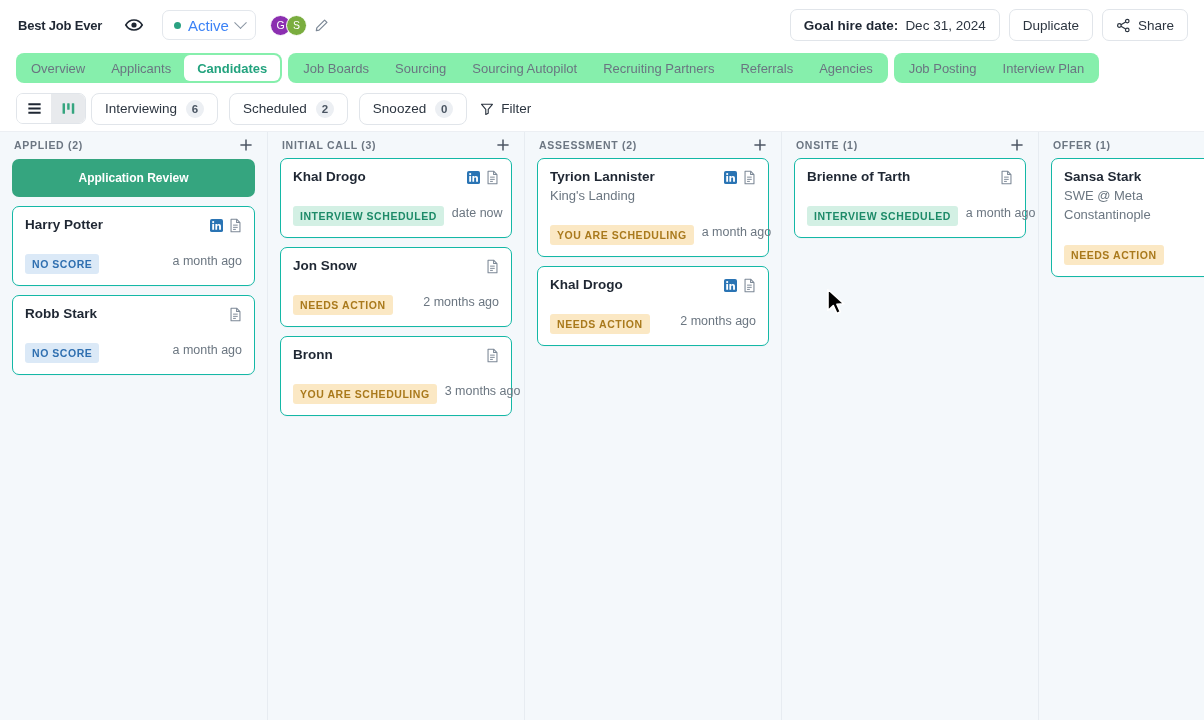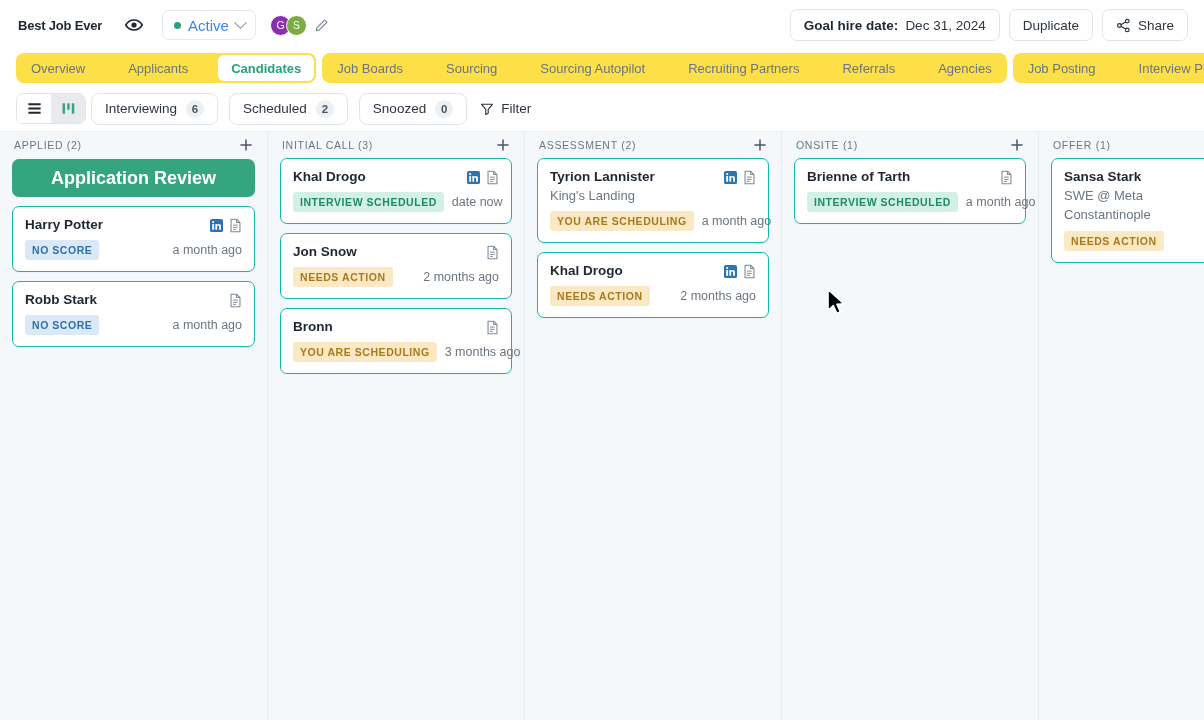--- a/index.html
+++ b/index.html
@@ -52,21 +52,21 @@
   .hbtn .lab-strong { font-weight: bold; color: #1f2733; }
 
   
   .tabs-row {
     height: 36px; flex: 0 0 36px;
     display: flex; align-items: center; gap: 6px;
     padding: 0 16px; background: #fff;
   }
   .tab-group {
     display: flex; align-items: center; height: 30px;
-    background: #fde047; border-radius: 8px; padding: 0 2px; gap: 17px;
+    background: #86efac; border-radius: 8px; padding: 0 2px;
   }
   .tab {
     height: 26px; display: flex; align-items: center;
     padding: 0 13px; font-size: 13px; color: #6a7581;
     border-radius: 6px; cursor: pointer; white-space: nowrap;
   }
   .tab.active { background: #ffffff; color: #23a37e; font-weight: bold; }
 
   
   .toolbar {
@@ -96,43 +96,43 @@
 
   
   .board { flex: 1 1 auto; display: flex; background: #f4f8fb; overflow: hidden; }
   .column { position: relative; display: flex; flex-direction: column; flex: 0 0 auto; }
   .column + .column { border-left: 1px solid #e7ecf1; }
   .col-head {
     height: 26px; flex: 0 0 26px;
     display: flex; align-items: center; padding: 0 13px 0 14px;
   }
   .col-title {
-    font-size: 10.5px; font-weight: normal; color: #6c7682;
+    font-size: 10.5px; font-weight: bold; color: #6c7682;
     letter-spacing: 0.7px; text-transform: uppercase; white-space: nowrap;
   }
   .col-add { margin-left: auto; cursor: pointer; display: flex; }
   .col-body { flex: 1 1 auto; padding: 0 12px; display: flex; flex-direction: column; gap: 9px; }
 
   .stage-btn {
     height: 38px; border-radius: 7px; background: #35a57f;
-    color: #fff; font-size: 18px; font-weight: bold;
+    color: #fff; font-size: 12px; font-weight: bold;
     display: flex; align-items: center; justify-content: center;
     cursor: pointer; margin-top: 1px;
   }
 
   .card {
     background: #fff; border: 1px solid #14b8a6; border-radius: 7px;
     padding: 10px 12px 11px 12px; cursor: pointer;
     box-shadow: 0 1px 1px rgba(30,50,80,0.03);
   }
   .card-top { display: flex; align-items: flex-start; }
   .card-name { font-size: 13.5px; font-weight: bold; color: #1f2733; line-height: 1.25; }
   .card-icons { margin-left: auto; display: flex; align-items: center; gap: 6px; padding-top: 1px; }
   .card-sub { font-size: 13px; color: #6b7681; line-height: 1.42; margin-top: 1px; }
-  .card-bottom { display: flex; align-items: center; margin-top: 6px; }
+  .card-bottom { display: flex; align-items: flex-start; margin-top: 20px; }
   .badge {
     font-size: 10.5px; font-weight: bold; letter-spacing: 0.55px;
     padding: 4px 7px; border-radius: 3px; white-space: nowrap;
   }
   .badge.score   { background: #dbe9f7; color: #2f6fb0; }
   .badge.sched   { background: #d3f0e4; color: #1d8a68; }
   .badge.action  { background: #fbe8c4; color: #a9791c; }
   .badge.youare  { background: #fbe8c4; color: #a9791c; }
   .card-time { margin-left: auto; font-size: 12.5px; color: #6b7681; white-space: nowrap; padding-left: 8px; }
 

